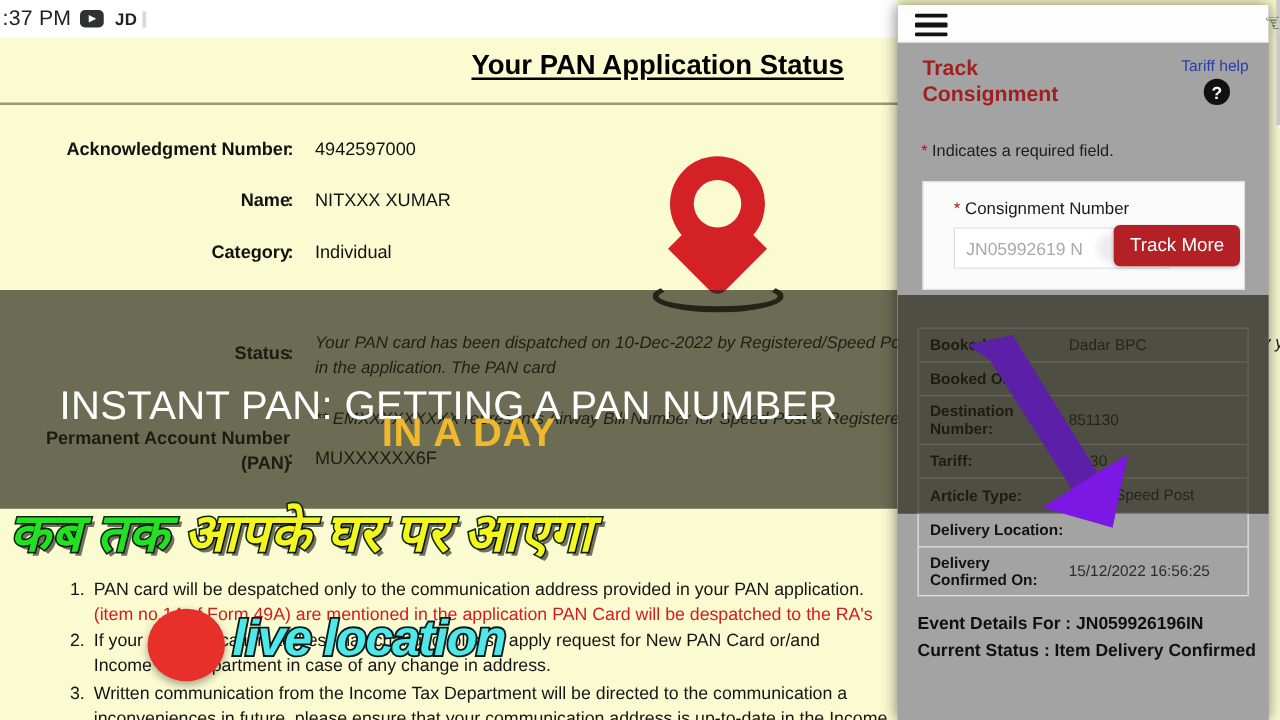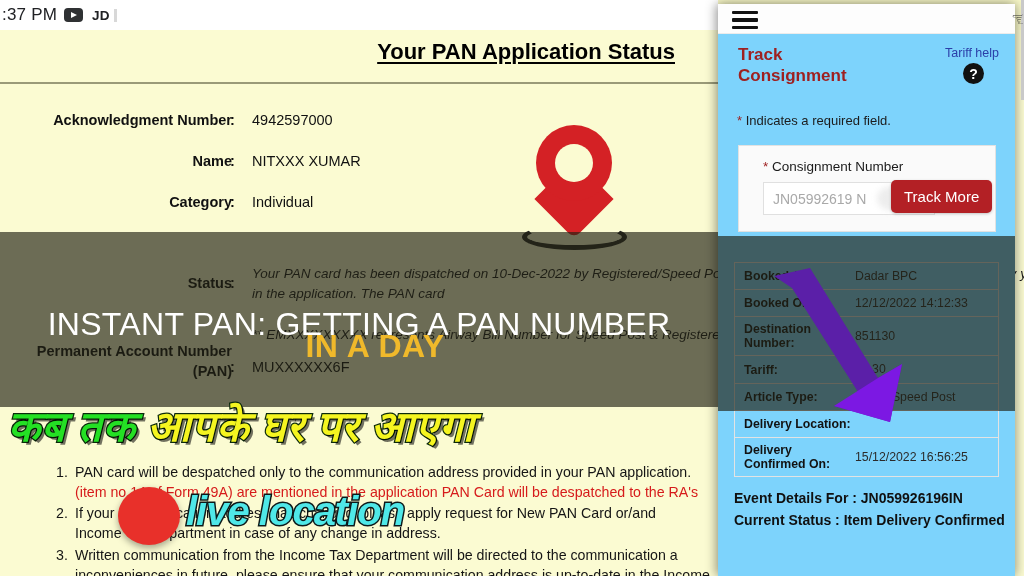--- a/index.html
+++ b/index.html
@@ -188,21 +188,21 @@
     -webkit-text-stroke: 3px #0d1a1a;
     paint-order: stroke fill;
     letter-spacing: -1px;
     white-space: nowrap;
   }
 
   
   #panel {
     position: absolute; left: 718px; top: 4px;
     width: 297px; height: 572px;
-    background: #7dd3fc;
+    background: #a3a3a3;
     box-shadow: -3px 0 10px rgba(0,0,0,.30), 3px 0 10px rgba(0,0,0,.22);
     z-index: 12;
     overflow: hidden;
     font-family: "Liberation Sans", sans-serif;
   }
   #panel-topbar {
     position: absolute; left: 0; top: 0; width: 297px; height: 30px;
     background: #fdfdfd; border-bottom: 1px solid #ececec;
   }
   #hamburger {
@@ -427,21 +427,20 @@
 
     <div id="panel-dark"></div>
 
     <div id="track-table">
       <div class="trow">
         <div class="tk">Booked At:</div>
         <div class="tv">Dadar BPC</div>
       </div>
       <div class="trow">
         <div class="tk">Booked On:</div>
-        <div class="tv">12/12/2022 14:12:33</div>
       </div>
       <div class="trow">
         <div class="tk">Destination Number:</div>
         <div class="tv">851130</div>
       </div>
       <div class="trow">
         <div class="tk">Tariff:</div>
         <div class="tv">41.30</div>
       </div>
       <div class="trow">

